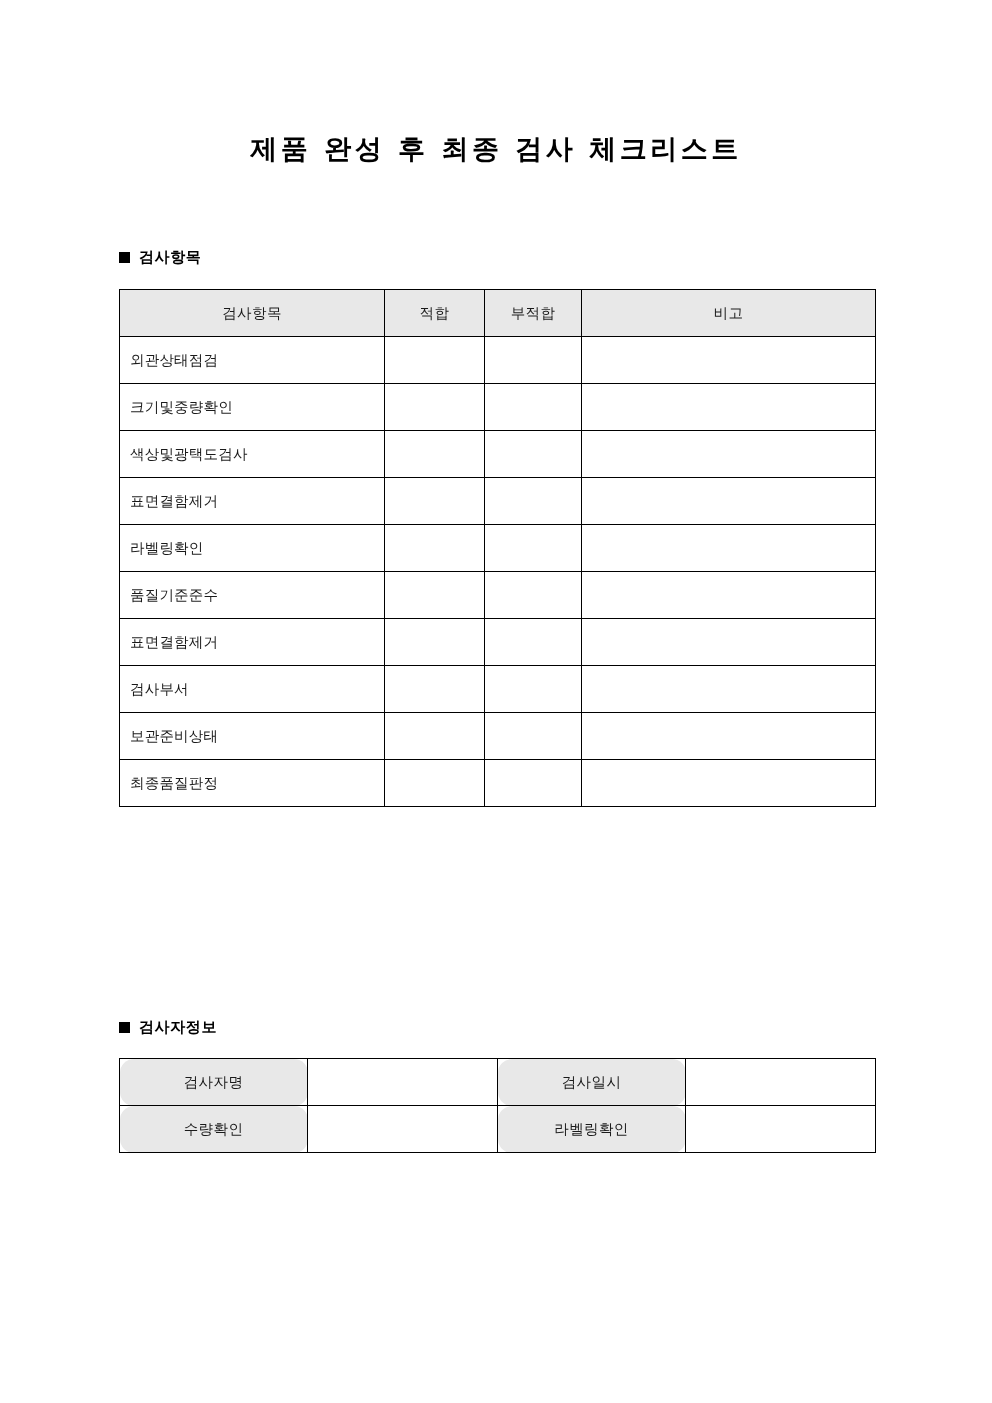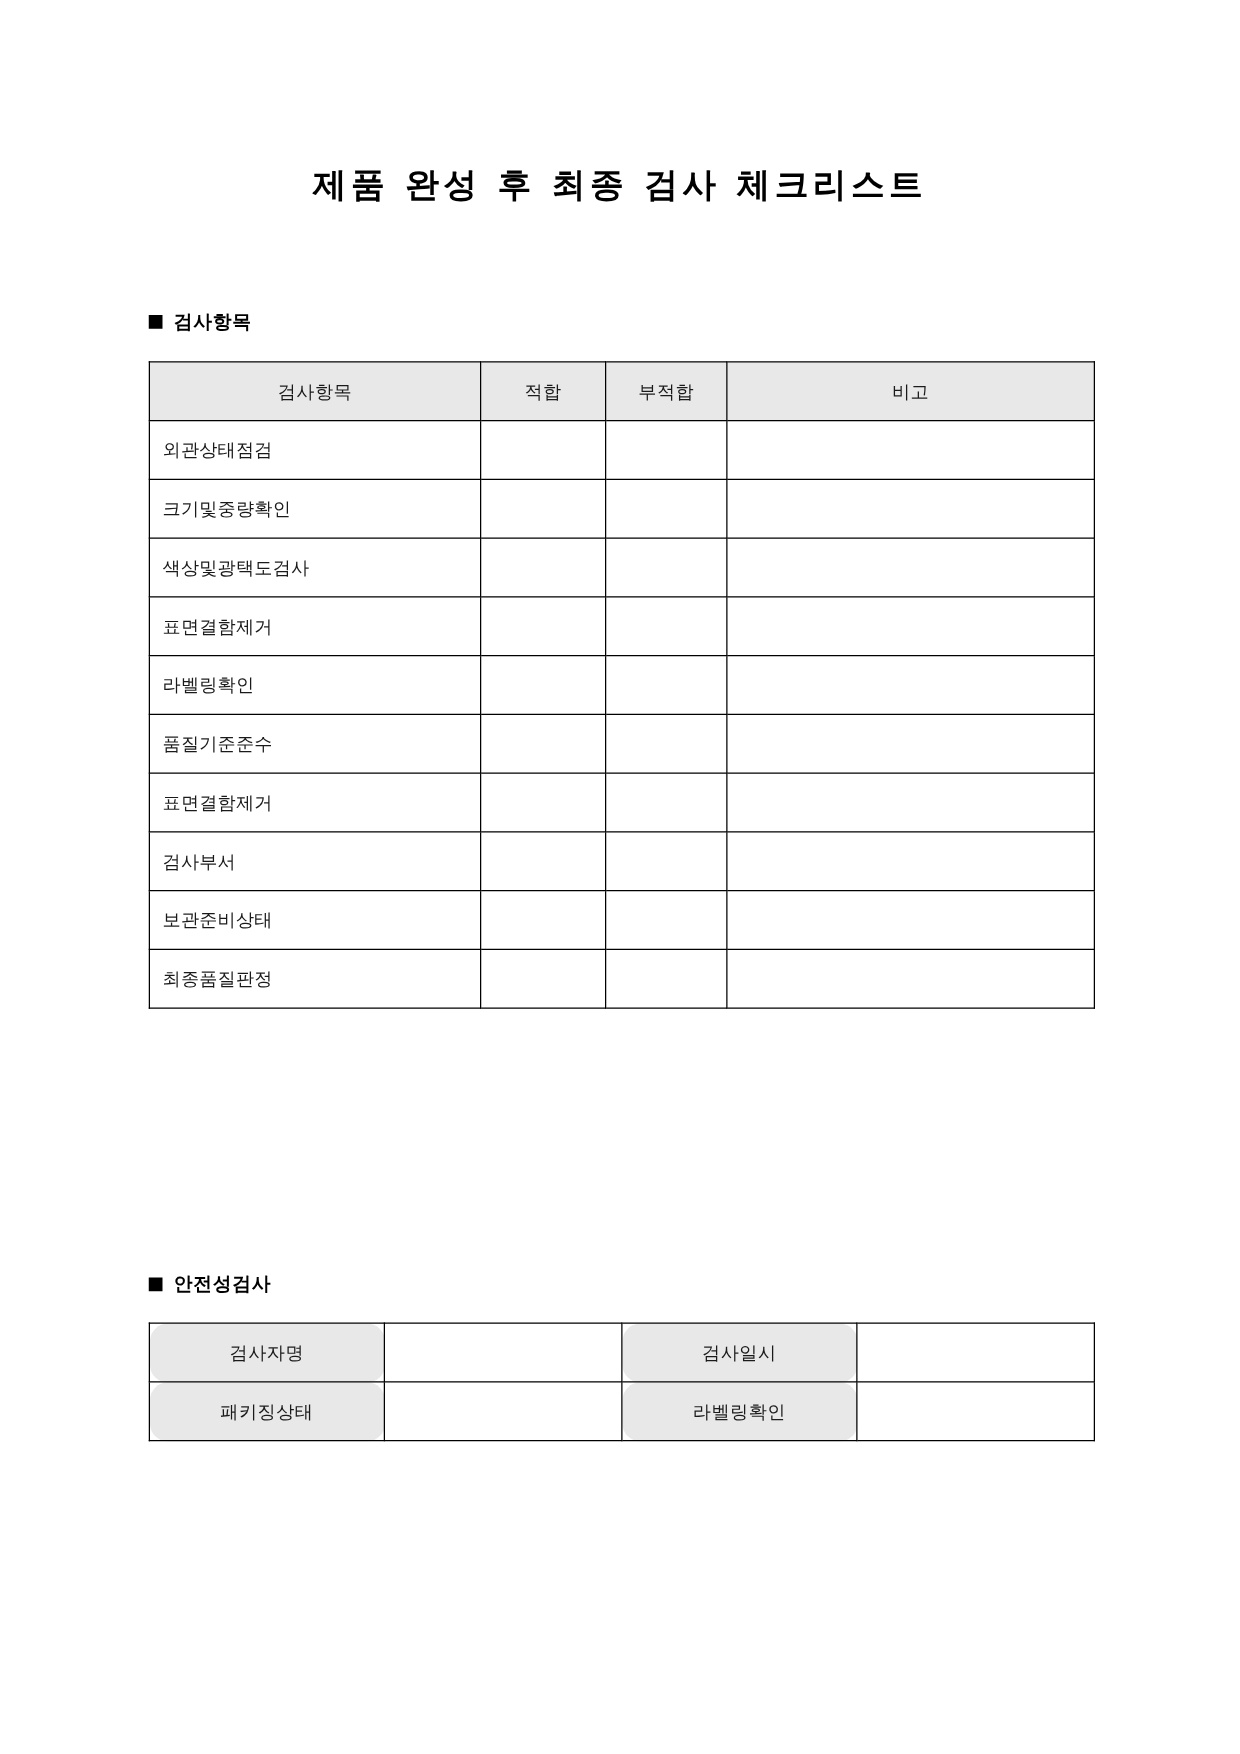--- a/index.html
+++ b/index.html
@@ -209,39 +209,39 @@
         <td class="item-name">최종품질판정</td>
         <td></td>
         <td></td>
         <td></td>
       </tr>
     </tbody>
   </table>
 
   <div class="section-head inspector">
     <span class="bullet-square"></span>
-    <span>안전성검사</span>
+    <span>검사자정보</span>
   </div>
 
   <table class="grid" id="inspector-table">
     <colgroup>
       <col class="col-lbl-a">
         <col class="col-val-a">
         <col class="col-lbl-b">
         <col class="col-val-b">
     </colgroup>
     <tbody>
       <tr>
         <td class="label-cell">검사자명</td>
         <td class="value-cell"></td>
         <td class="label-cell">검사일시</td>
         <td class="value-cell"></td>
       </tr>
       <tr>
-        <td class="label-cell">패키징상태</td>
+        <td class="label-cell">수량확인</td>
         <td class="value-cell"></td>
         <td class="label-cell">라벨링확인</td>
         <td class="value-cell"></td>
       </tr>
     </tbody>
   </table>
 
 </div>
 
 </body></html>

